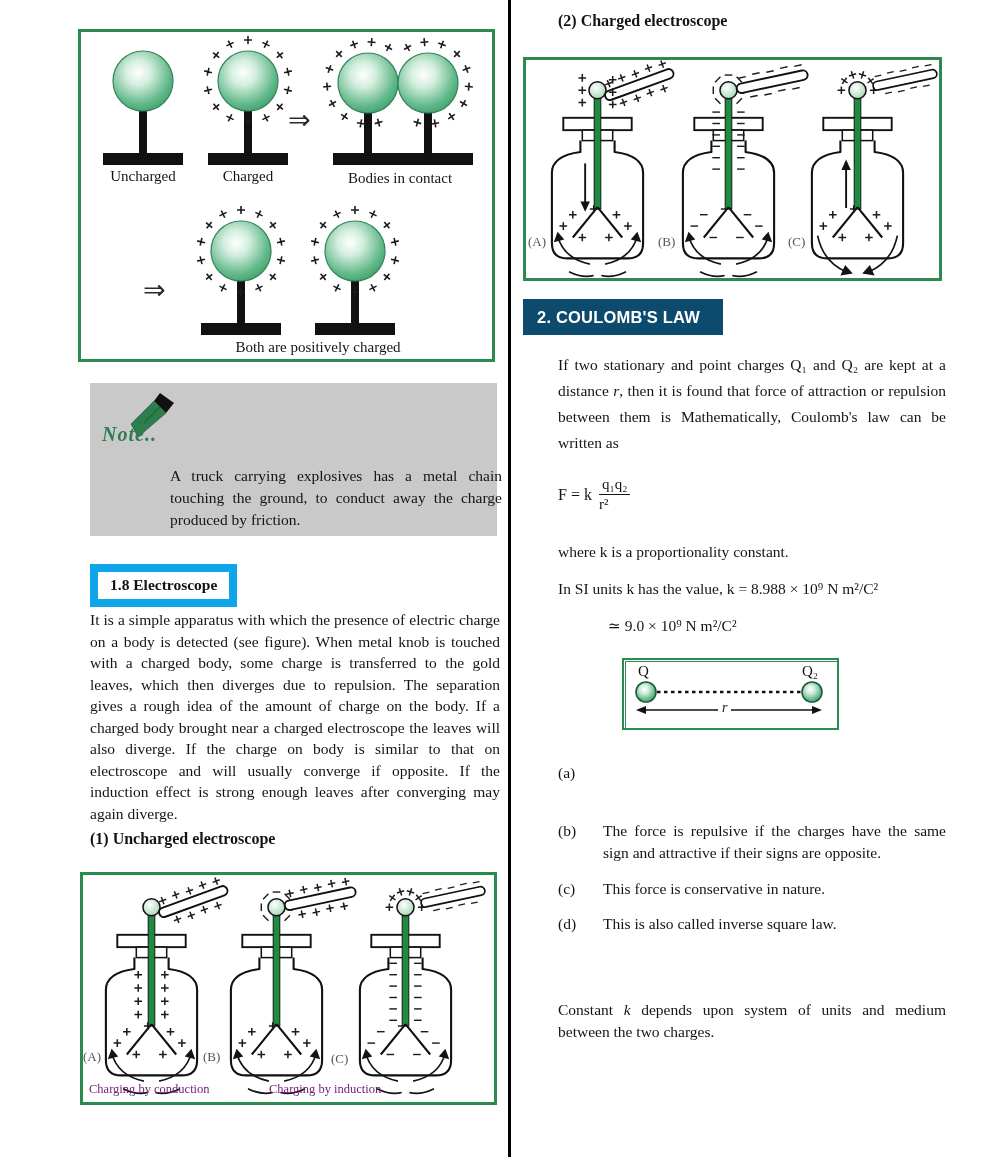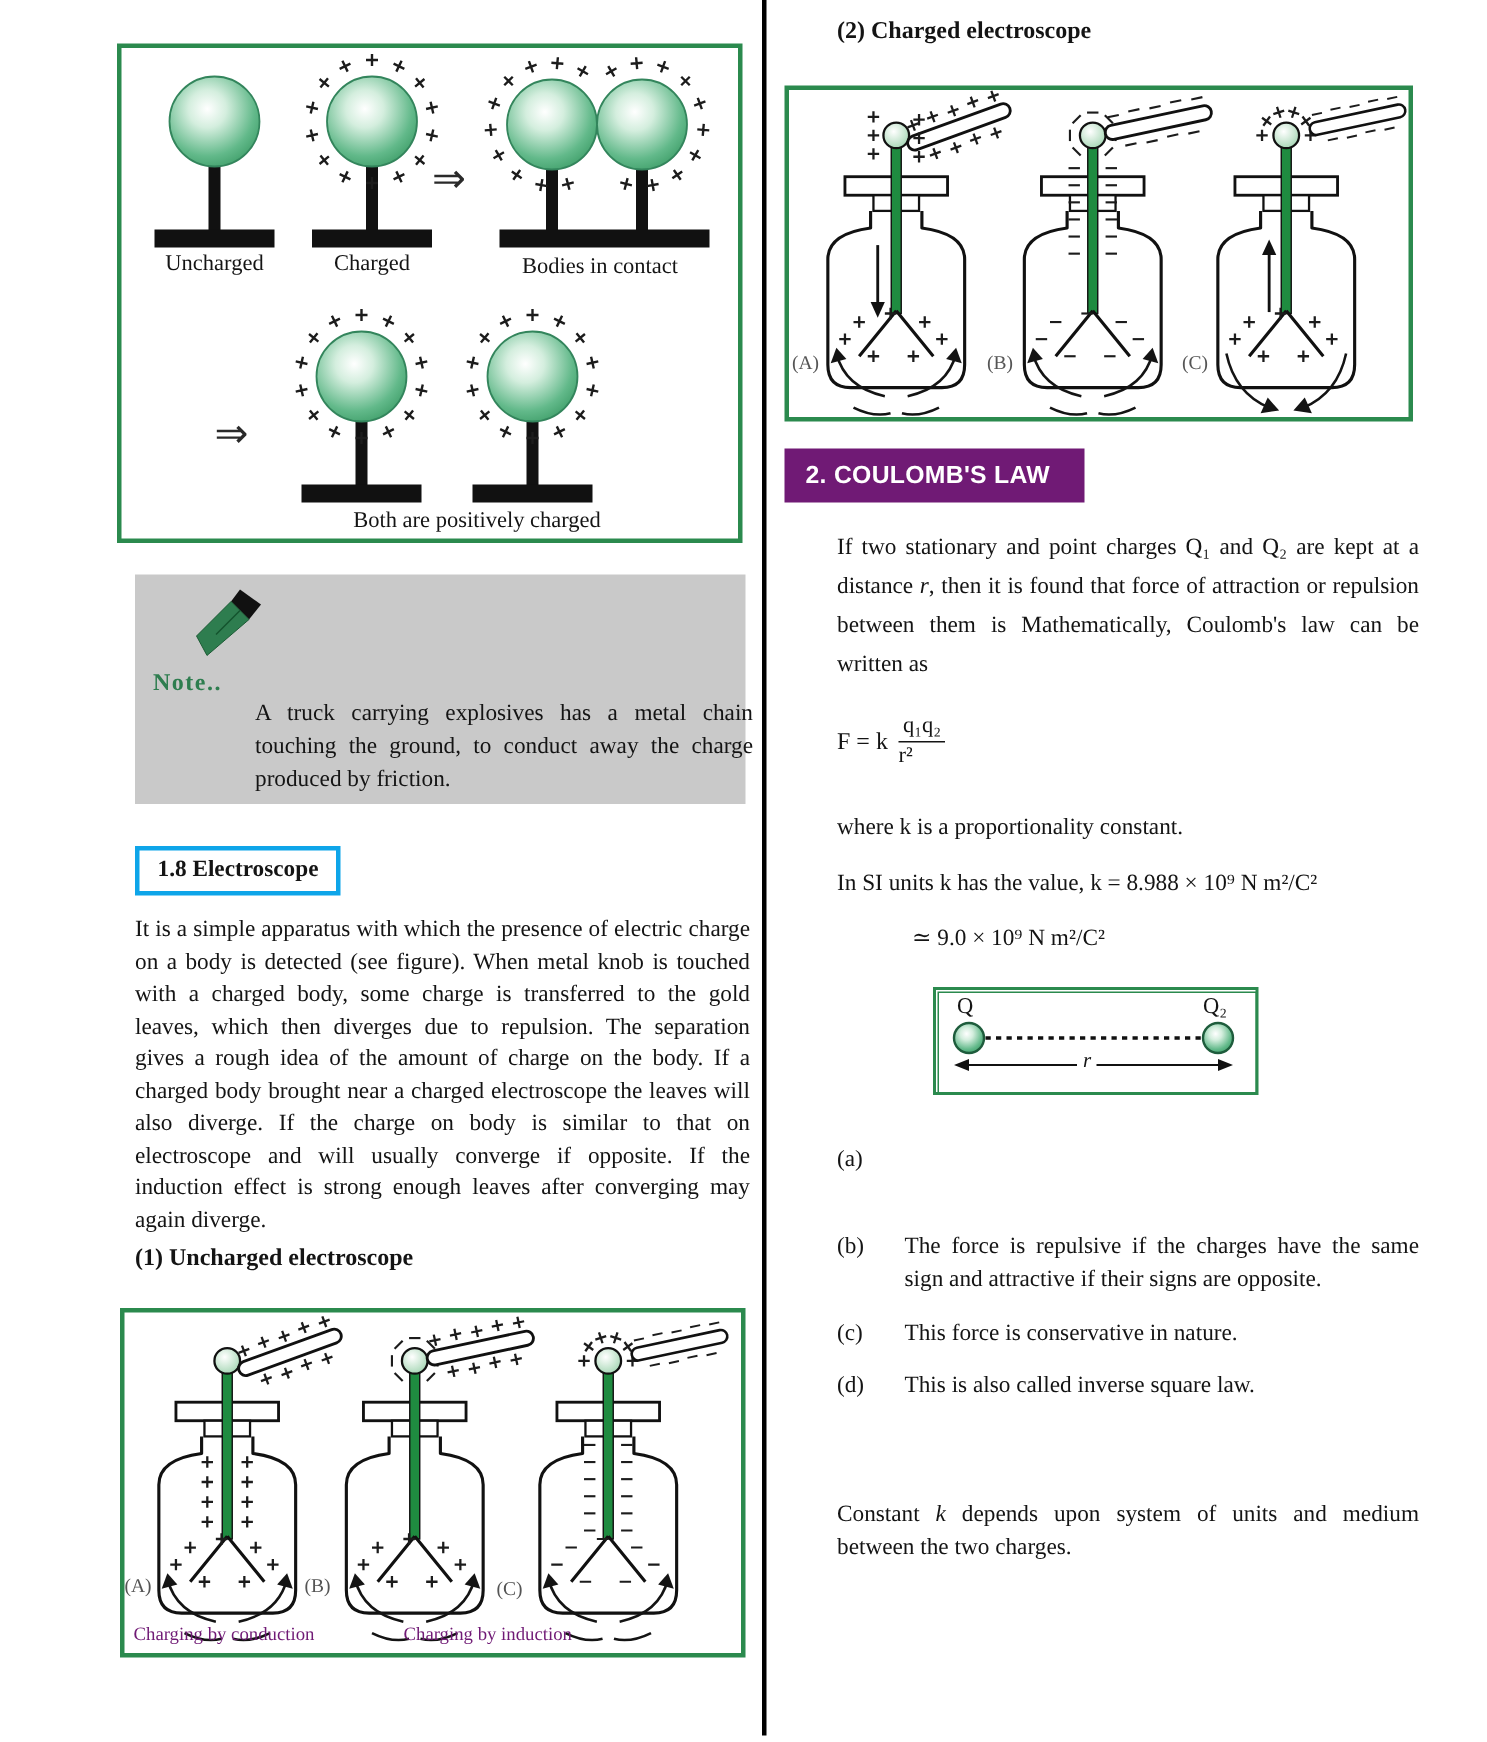--- a/index.html
+++ b/index.html
@@ -14,31 +14,31 @@
   #fig-charged{left:523px;top:57px;width:413px;height:218px;}
 
   .flabel{position:absolute;font-size:15px;text-align:center;line-height:17px;}
   .bigarrow{position:absolute;font-size:27px;color:#2a2a2a;font-family:"DejaVu Sans",sans-serif;}
   .scope{position:absolute;width:133px;height:190px;overflow:visible;}
   .slabel{position:absolute;font-size:13px;color:#555;}
   .fcap{position:absolute;font-size:12.5px;color:#701a75;text-align:left;width:150px;}
 
   .notebox{position:absolute;left:90px;top:383px;width:407px;height:153px;background:#c9c9c9;}
   .pen{position:absolute;left:14px;top:8px;}
-  .notescript{position:absolute;left:12px;top:40px;font-weight:bold;
-              font-size:16px;color:#2e7d4f;letter-spacing:1px;margin-top:24px;}
+  .notescript{position:absolute;left:12px;top:40px;font-style:italic;font-weight:bold;
+              font-size:20px;color:#2e7d4f;letter-spacing:1px;}
   .notetext{position:absolute;left:64px;top:66px;width:332px;margin:16px;font-size:15.5px;
             line-height:22px;text-align:justify;}
 
-  .secbox{position:absolute;border:3px solid #0ea5e9;padding:4px 12px 5px;font-weight:bold;
+  .secbox{position:absolute;border:8px solid #0ea5e9;padding:4px 12px 5px;font-weight:bold;
           font-size:15.5px;background:#fff;white-space:nowrap;}
   .body{position:absolute;margin:0;font-size:15.5px;line-height:21.5px;text-align:justify;}
   .subhead{position:absolute;margin:0;font-weight:bold;font-size:16px;font-family:"Liberation Serif",serif;}
 
-  .banner{position:absolute;left:523px;top:299px;width:186px;height:36px;background:#701a75;
+  .banner{position:absolute;left:523px;top:299px;width:186px;height:36px;background:#0c4a6e;
           color:#fff;font-family:"Liberation Sans","DejaVu Sans",sans-serif;font-weight:bold;
           font-size:16.5px;line-height:36px;padding-left:14px;letter-spacing:.2px;}
   .p1{left:558px;top:352px;width:388px;line-height:26px;}
   .formula{position:absolute;left:558px;top:476px;display:flex;align-items:center;font-size:16px;}
   .frac{display:inline-flex;flex-direction:column;margin-left:7px;font-size:15px;}
   .frac .num{padding:0 3px 1px;border-bottom:1.5px solid #141414;}
   .frac .den{padding-top:1px;}
 
   #fig-r{left:622px;top:658px;width:211px;height:66px;border:2px solid #2b8a4e;padding:1px;position:absolute;background:#fff;}
   #fig-r .inner{position:relative;width:100%;height:100%;border:1px solid #2b8a4e;}

